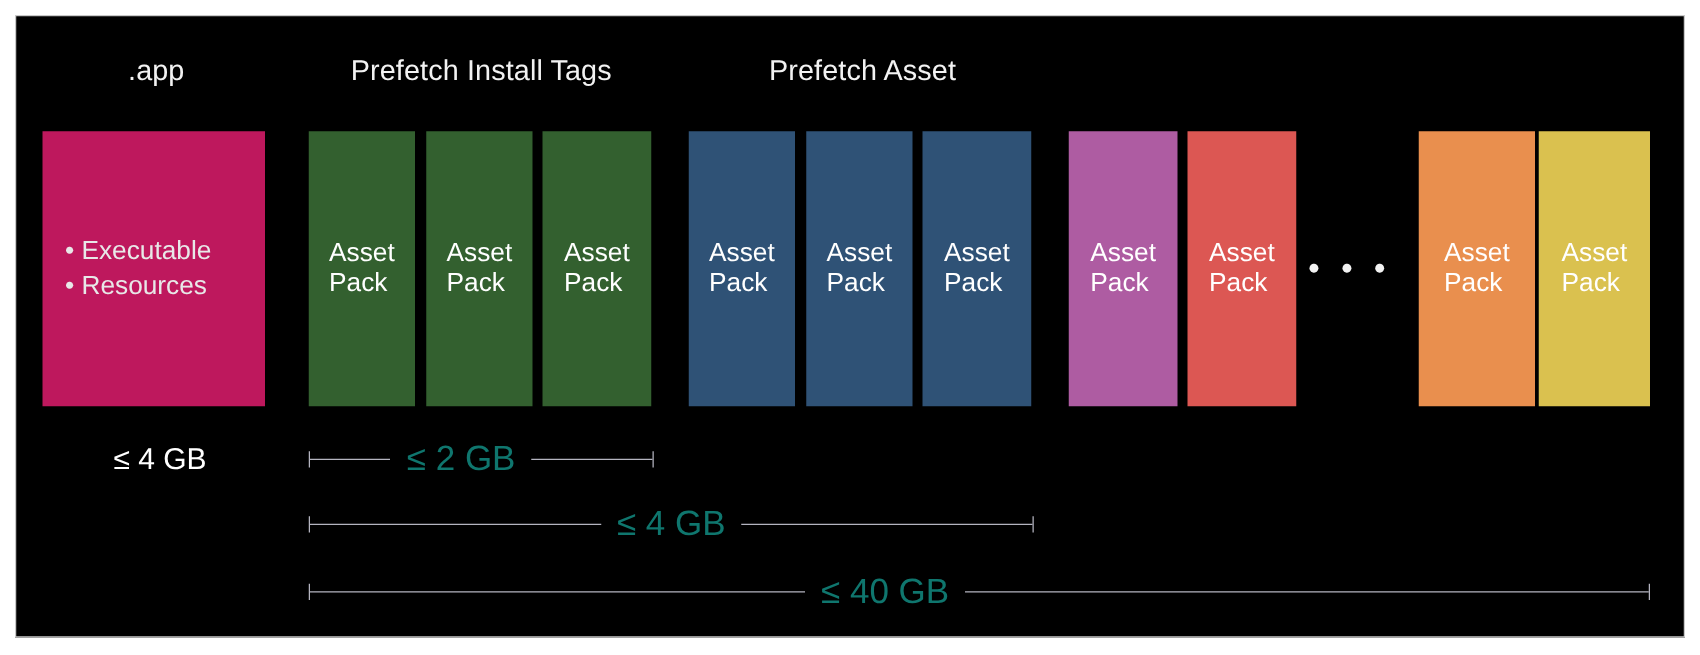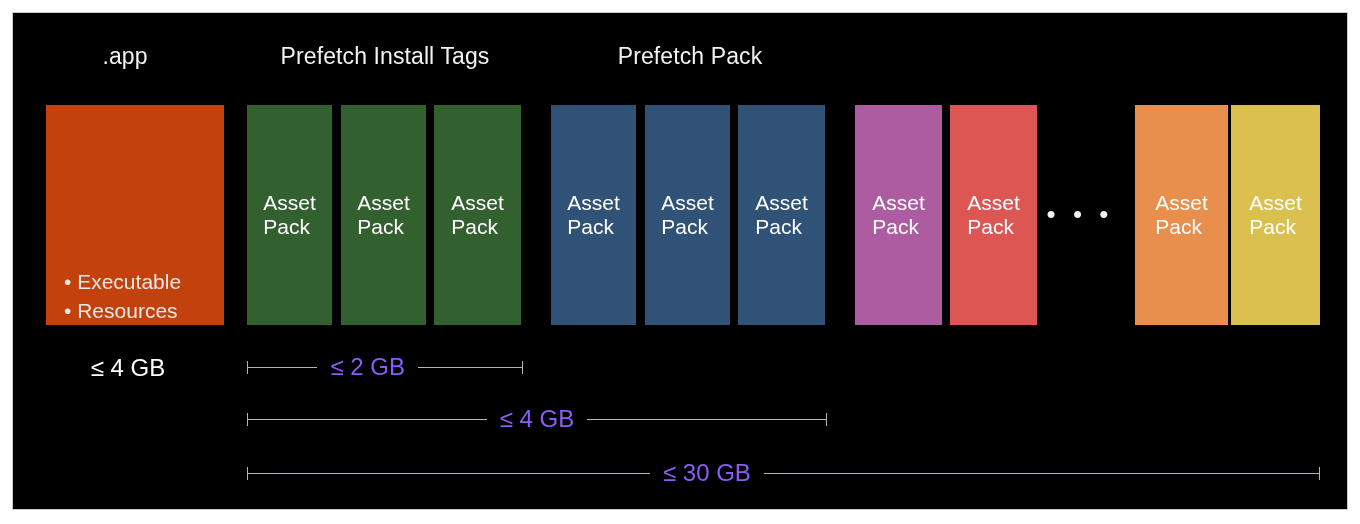--- a/index.html
+++ b/index.html
@@ -98,22 +98,22 @@
     height: 13px;
     background: #b4b4c0;
     flex: 0 0 auto;
   }
   .measure .rule {
     height: 1px;
     background: #b4b4c0;
     flex: 1 1 auto;
   }
   .measure .mlabel {
-    color: #8b5cf6;
-    font-size: 24px;
+    color: #0f766e;
+    font-size: 28px;
     line-height: 1;
     padding: 0 13px;
     white-space: nowrap;
     flex: 0 0 auto;
   }
   
   .measure-plain {
     position: absolute;
     color: #ffffff;
     font-size: 24px;
@@ -124,24 +124,24 @@
 </style>
 </head>
 <body>
 
 <div id="slide">
   <div class="panel">
 
     <div id="headings-layer">
         <div class="heading" style="left: 112px; top: 32px;">.app</div>
         <div class="heading" style="left: 372px; top: 32px;">Prefetch Install Tags</div>
-        <div class="heading" style="left: 677px; top: 32px;">Prefetch Pack</div>
+        <div class="heading" style="left: 677px; top: 32px;">Prefetch Asset</div>
       </div>
 
-    <div id="app-block" class="block app-block" style="left: 33px; top: 92px; width: 178px; height: 220px; background: #c2410c; align-items: flex-end;">
+    <div id="app-block" class="block app-block" style="left: 21px; top: 92px; width: 178px; height: 220px; background: #be185d;">
       <div class="app-list">• Executable
 • Resources</div>
     </div>
 
     <div id="packs-layer">
         <div class="block" style="left: 234px; top: 92px; width: 85px; height: 220px; background: rgb(51, 96, 47);">
           <div class="block-label">Asset
 Pack</div>
         </div>
         <div class="block" style="left: 328px; top: 92px; width: 85px; height: 220px; background: rgb(51, 96, 47);">
@@ -196,20 +196,20 @@
         <div class="measure" style="left: 234px; top: 392px; width: 580px;">
           <div class="cap"></div>
           <div class="rule" style="flex-grow: 0.5;"></div>
           <div class="mlabel">≤ 4 GB</div>
           <div class="rule" style="flex-grow: 0.5;"></div>
           <div class="cap"></div>
         </div>
         <div class="measure" style="left: 234px; top: 446px; width: 1073px;">
           <div class="cap"></div>
           <div class="rule" style="flex-grow: 0.42;"></div>
-          <div class="mlabel">≤ 30 GB</div>
+          <div class="mlabel">≤ 40 GB</div>
           <div class="rule" style="flex-grow: 0.58;"></div>
           <div class="cap"></div>
         </div>
       </div>
 
   </div>
 </div>
 
 </body></html>

